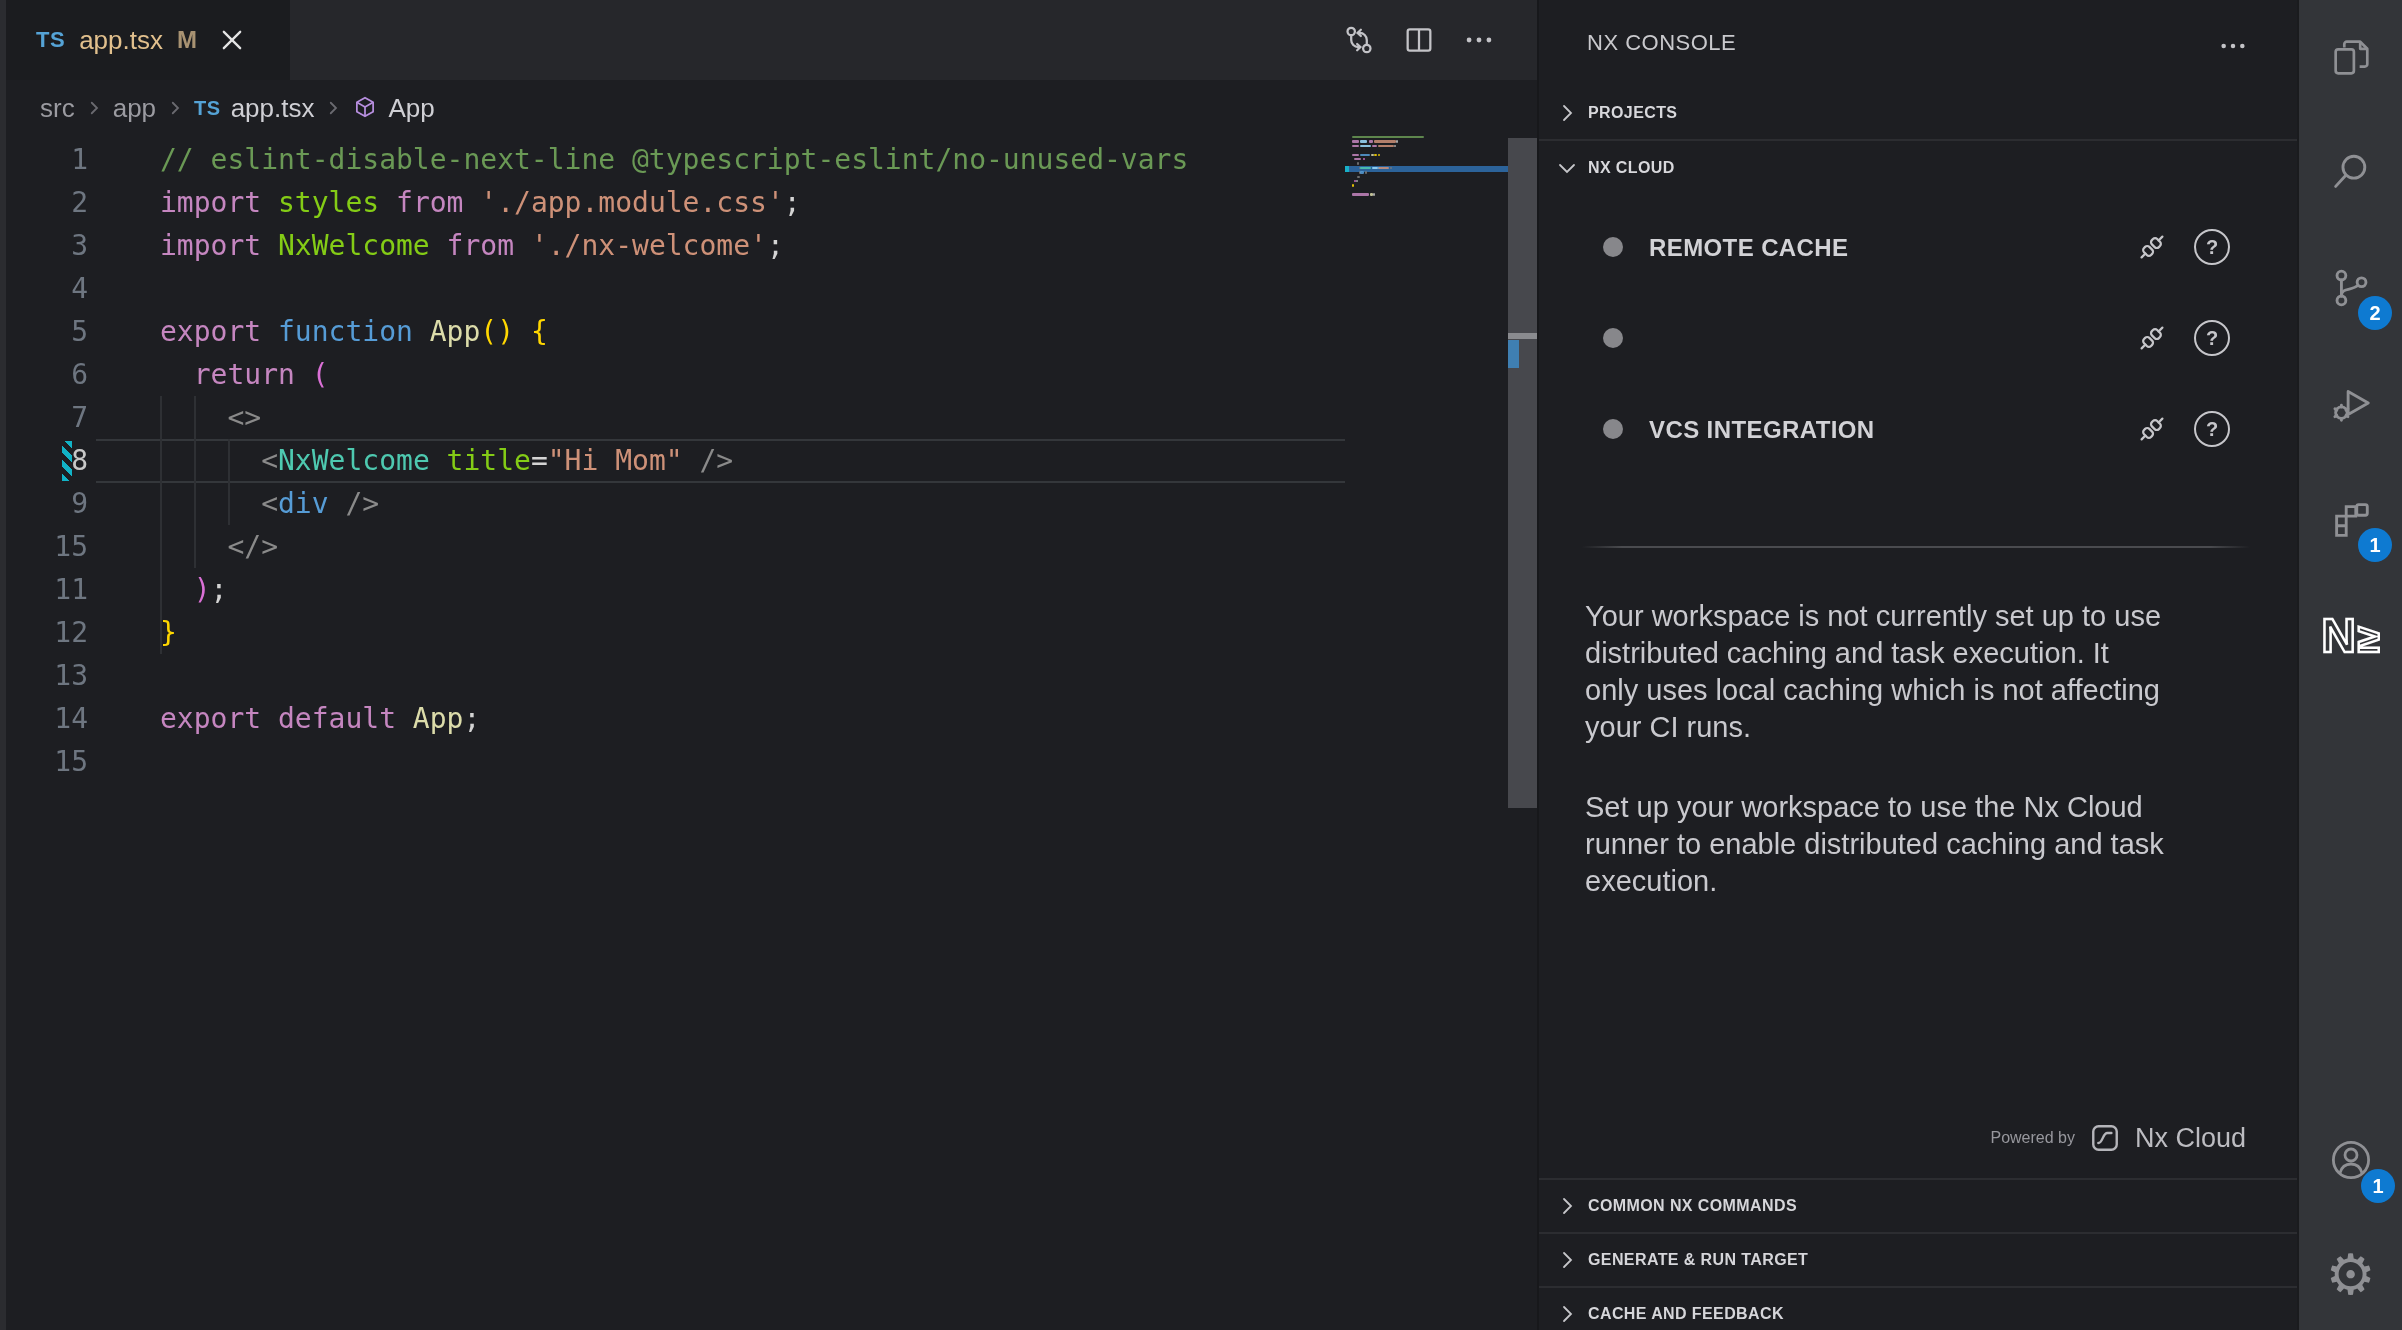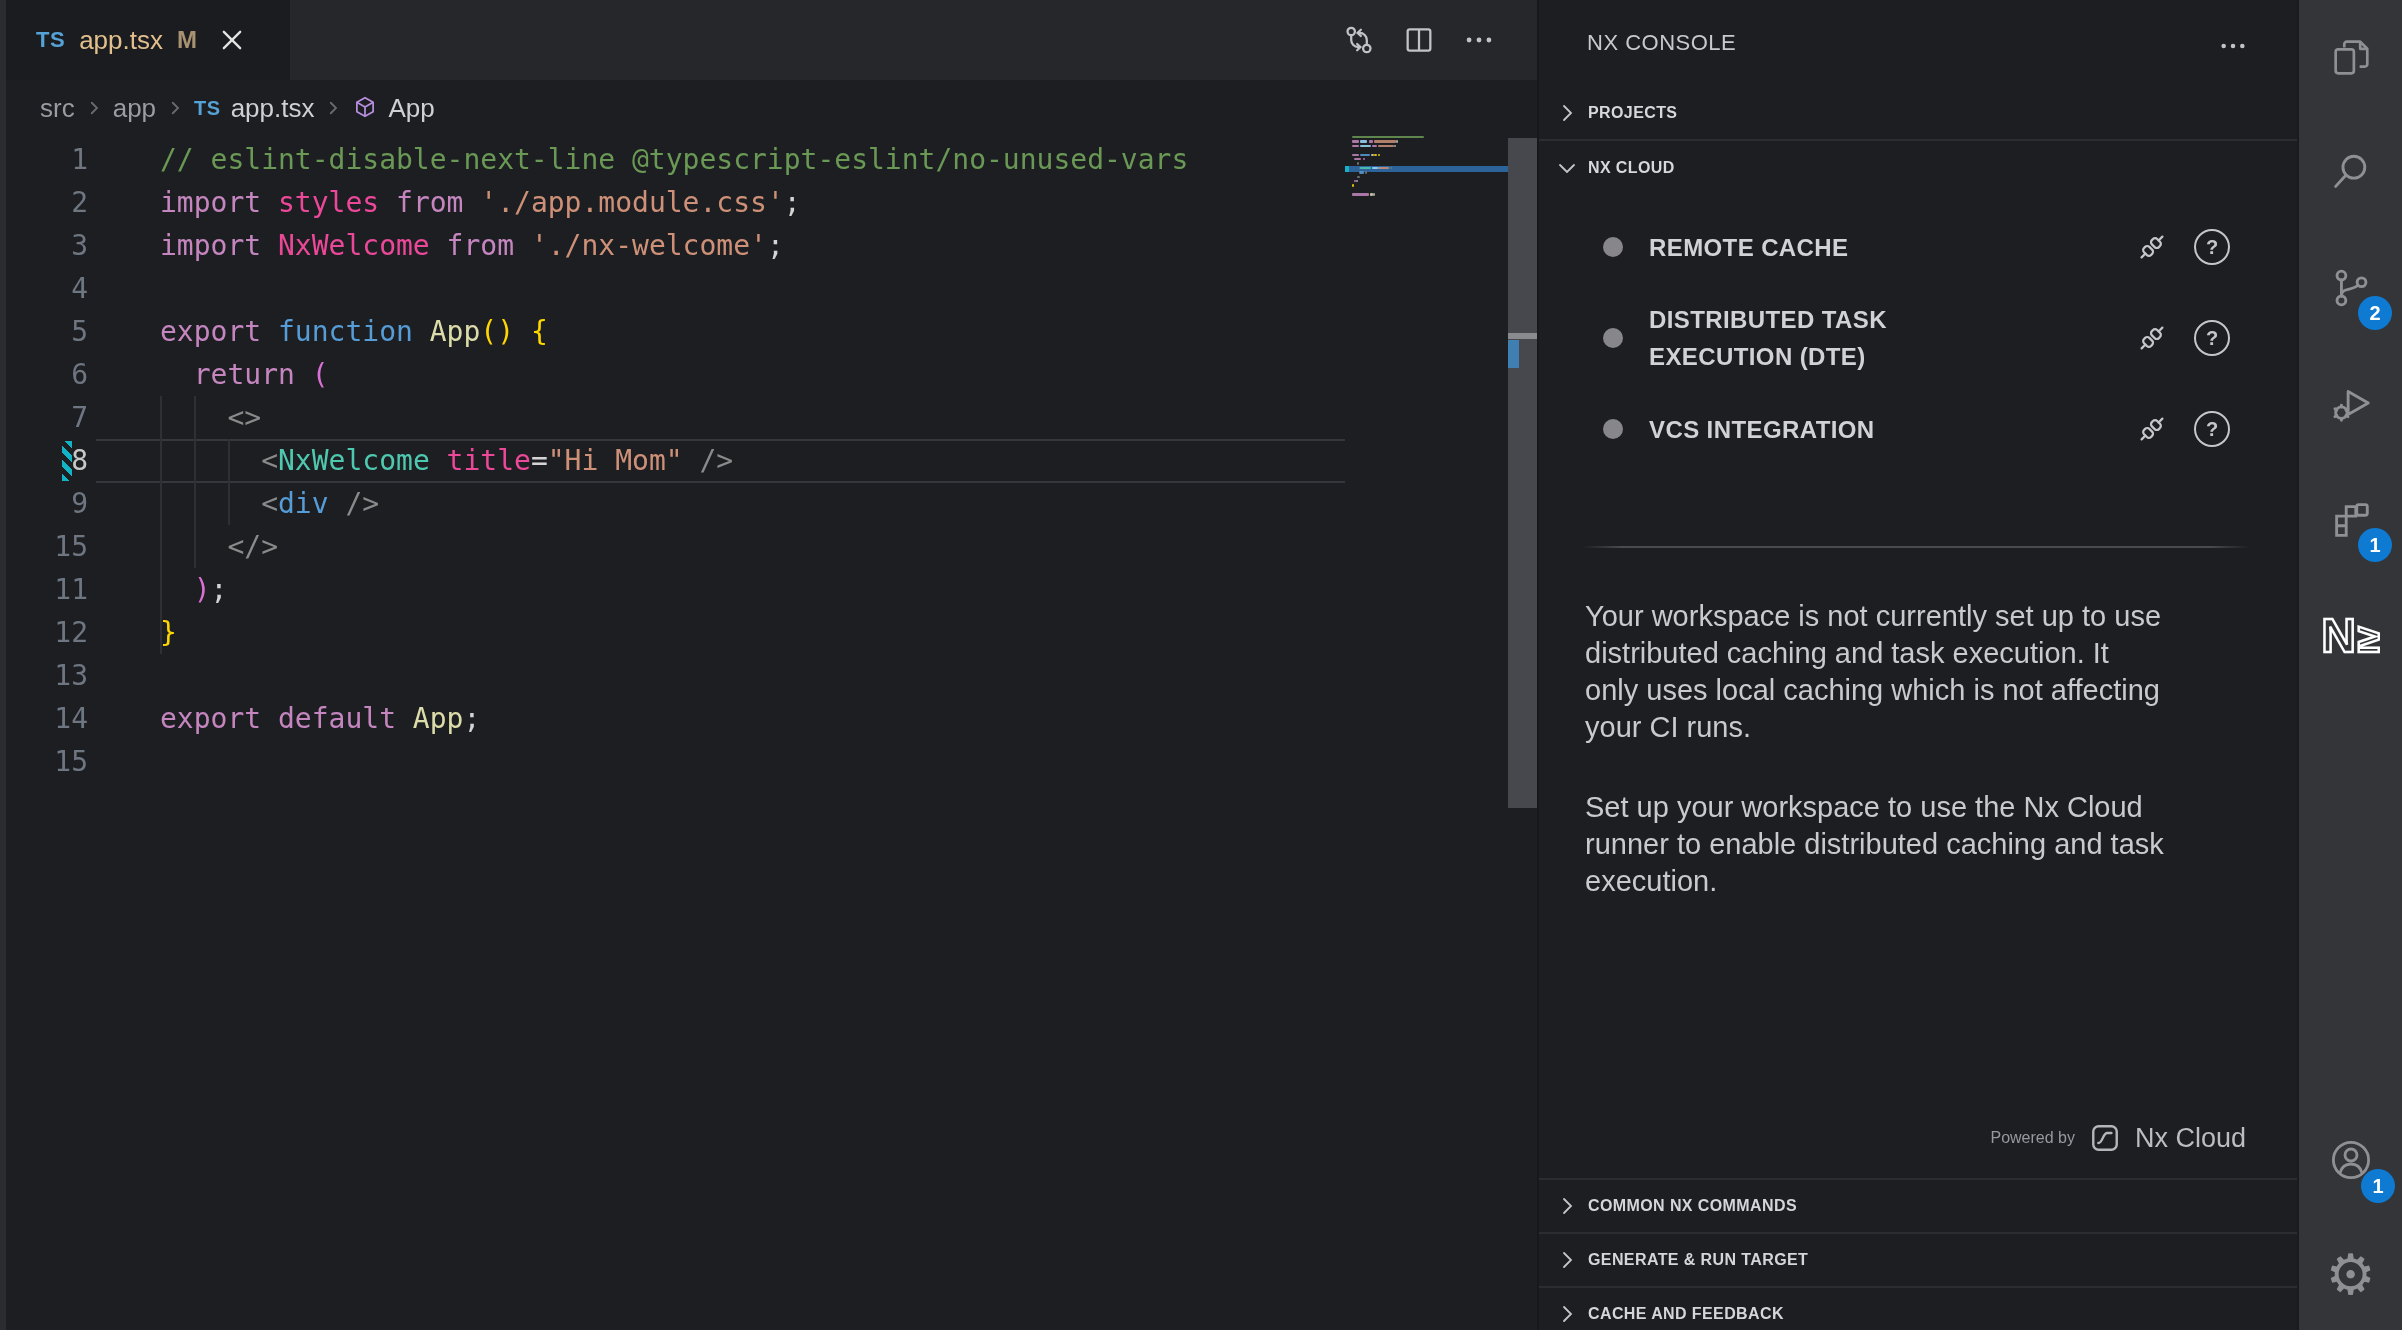--- a/index.html
+++ b/index.html
@@ -30,21 +30,21 @@
   .bc-ts{font-size:20px;}
 
   
   #gutter{left:0;top:138px;width:88px;text-align:right;
     font-family:"DejaVu Sans Mono",monospace;font-size:28px;color:#6e7681;}
   #gutter .ln{height:43px;line-height:43px;}
   #gutter .ln.act{color:#c8c8c8;}
   #code-lines{left:160px;top:138px;font-family:"DejaVu Sans Mono",monospace;font-size:28px;}
   #code-lines .cl{height:43px;line-height:43px;white-space:pre;}
   .tk-cm{color:#6a9955}.tk-kw{color:#c586c0}.tk-kb{color:#569cd6}.tk-fn{color:#dcdcaa}
-  .tk-id{color:#ec4899}.tk-ty{color:#4ec9b0}.tk-st{color:#ce9178}.tk-pt{color:#d4d4d4}
+  .tk-id{color:#84cc16}.tk-ty{color:#4ec9b0}.tk-st{color:#ce9178}.tk-pt{color:#d4d4d4}
   .tk-gr{color:#8a8a8a}.tk-b1{color:#ffd700}.tk-b2{color:#da70d6}
   .cur-line-border{left:96px;width:1249px;height:0;border-top:2px solid #34373b;}
   #gutter-mod-marker{left:62px;top:441px;width:10px;height:40px;
     background:repeating-linear-gradient(45deg,#12b3c7 0 5px,transparent 5px 10px);}
   .indent-guide{width:0;border-left:2px solid #2e3034;}
 
   
   #minimap{left:1345px;top:125px;width:163px;height:120px;}
   .mmb{position:absolute;height:2.4px;border-radius:1px;opacity:.85;}
   #mm-highlight{position:absolute;left:0;top:41px;width:163px;height:6px;background:#2c639a;}
@@ -303,22 +303,20 @@
               </g>
             </svg>
       <span class="help-circle">
               <span class="help-q">?</span>
             </span>
     </span>
   </div>
 
   <div class="cloud-item">
     <span class="ci-dot"></span>
-    <span class="ci-label">DISTRIBUTED TASK
-EXECUTION (DTE)</span>
     <span class="ci-icons">
       <svg width="36" height="36" viewBox="0 0 24 24" fill="none" stroke="currentColor" stroke-width="1.5" stroke-linecap="round">
               <g transform="rotate(45 12 12)">
                 <path d="M12 2.2v3.6"></path>
                 <rect x="8.7" y="5.8" width="6.6" height="5" rx="2"></rect>
                 <rect x="8.7" y="13.2" width="6.6" height="5" rx="2"></rect>
                 <path d="M12 18.2v3.6"></path>
               </g>
             </svg>
       <span class="help-circle">

